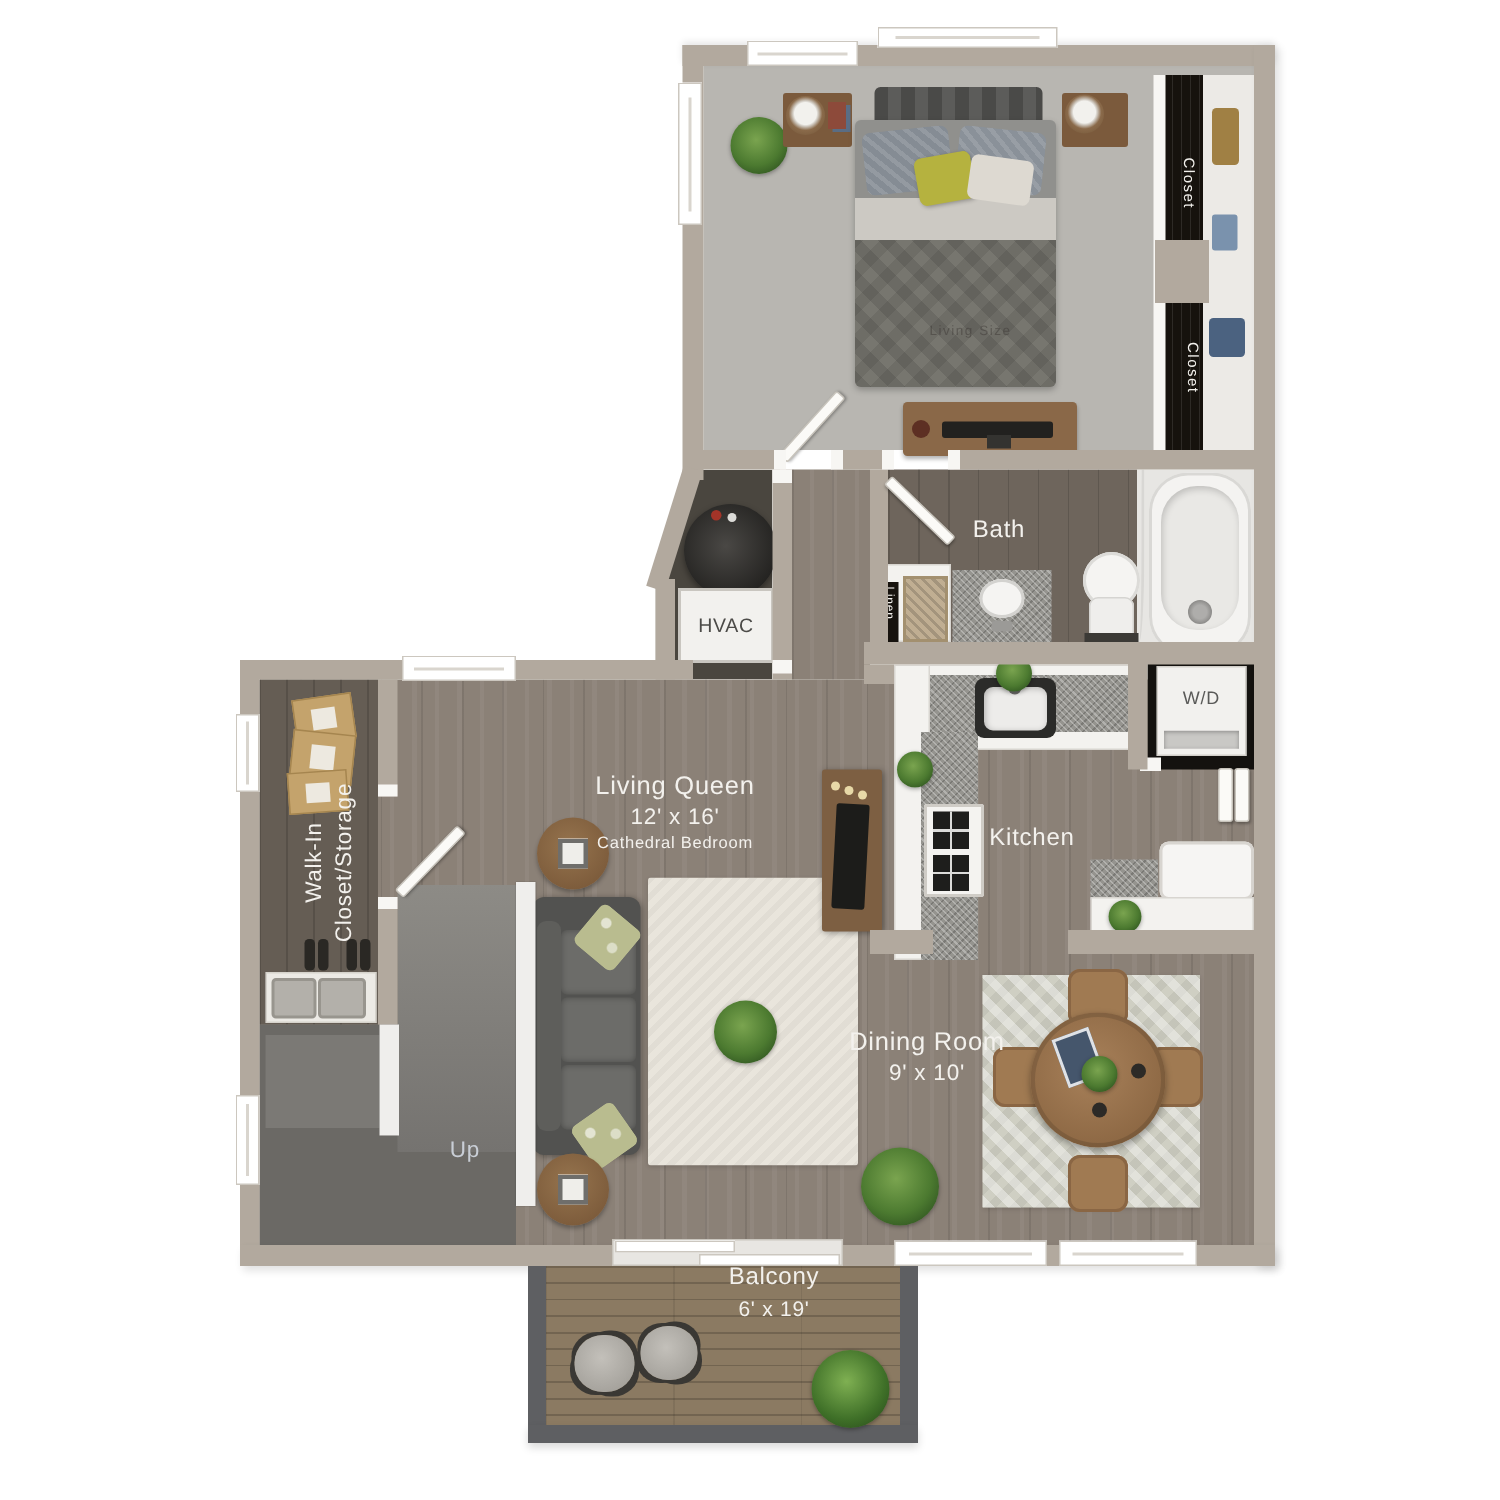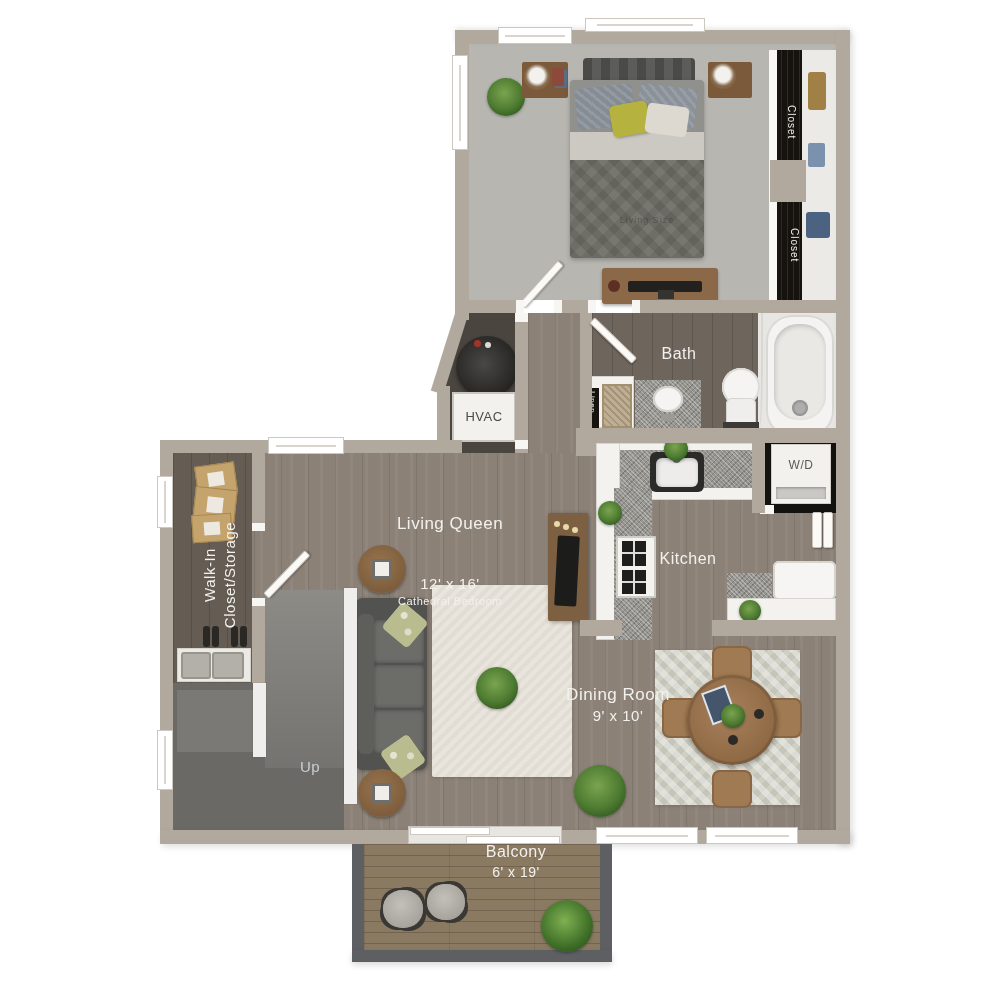--- a/index.html
+++ b/index.html
@@ -230,25 +230,25 @@
   <div class="balcony-floor" style="left:364px;top:844px;width:236px;height:106px;"></div>
   <div class="abs" style="left:352px;top:844px;width:12px;height:118px;background:#5e5f62;"></div>
   <div class="abs" style="left:600px;top:844px;width:12px;height:118px;background:#5e5f62;"></div>
   <div class="abs" style="left:352px;top:950px;width:260px;height:12px;background:#5e5f62;box-shadow:0 3px 6px rgba(0,0,0,.15);"></div>
   <div class="abs" style="left:383px;top:890px;width:40px;height:38px;border-radius:48%;background:radial-gradient(circle at 45% 40%,#c3c0ba,#a3a09a 80%);box-shadow:-4px -4px 0 -2px #3a3834,4px -5px 0 -2px #3a3834,-5px 4px 0 -2px #3a3834,5px 5px 0 -2px #3a3834;"></div>
   <div class="abs" style="left:427px;top:884px;width:38px;height:36px;border-radius:48%;background:radial-gradient(circle at 45% 40%,#c3c0ba,#a3a09a 80%);box-shadow:-4px -4px 0 -2px #3a3834,4px -5px 0 -2px #3a3834,-5px 4px 0 -2px #3a3834,5px 5px 0 -2px #3a3834;"></div>
   <div class="plant" style="left:541px;top:900px;width:52px;height:52px;background:radial-gradient(circle at 45% 40%,#7fb052,#3f7028 60%,#2a4e1c 90%);"></div>
 
   <div class="lbl vlbl" style="left:785px;top:105px;font-size:10px;">Closet</div>
   <div class="lbl vlbl" style="left:788px;top:228px;font-size:10px;">Closet</div>
-  <div class="lbl" style="left:639px;top:344px;width:80px;font-size:16px;">Bath</div>
+  <div class="lbl" style="left:626px;top:344px;width:80px;font-size:16px;">Bath</div>
   <div class="lbl" style="left:628px;top:549px;width:120px;font-size:16px;">Kitchen</div>
   <div class="lbl" style="left:370px;top:513px;width:160px;font-size:17px;">
     <div>Living Queen</div>
-    <div style="font-size:15px;margin-top:39px;">12' x 16'</div>
+    <div style="font-size:15px;">12' x 16'</div>
     <div style="font-size:11px;">Cathedral Bedroom</div>
   </div>
   <div class="lbl" style="left:100px;top:555px;width:240px;height:40px;transform:rotate(-90deg);font-size:15px;">
     <div>Walk-In</div>
     <div>Closet/Storage</div>
   </div>
   <div class="lbl" style="left:288px;top:757px;width:44px;font-size:15px;color:#c9ced6;">Up</div>
   <div class="lbl" style="left:538px;top:684px;width:160px;font-size:17px;">
     <div>Dining Room</div>
     <div style="font-size:15px;">9' x 10'</div>

